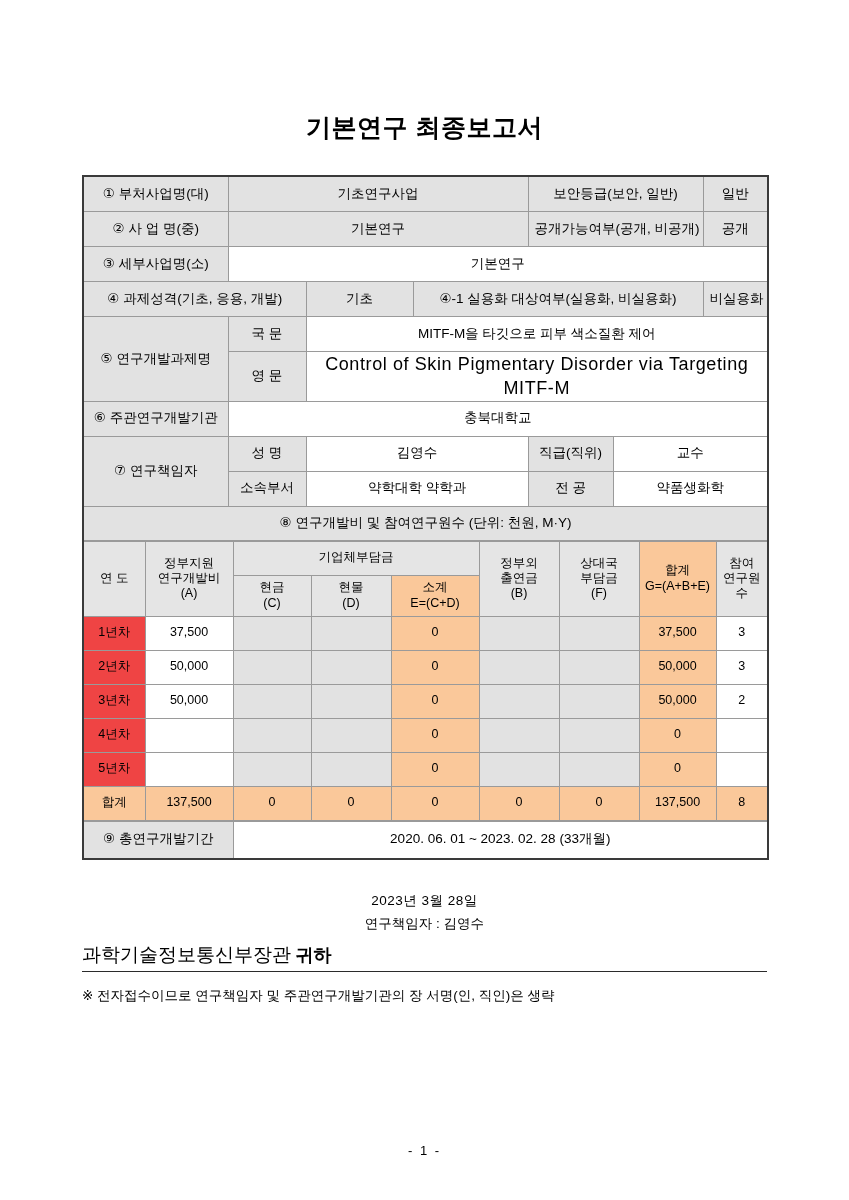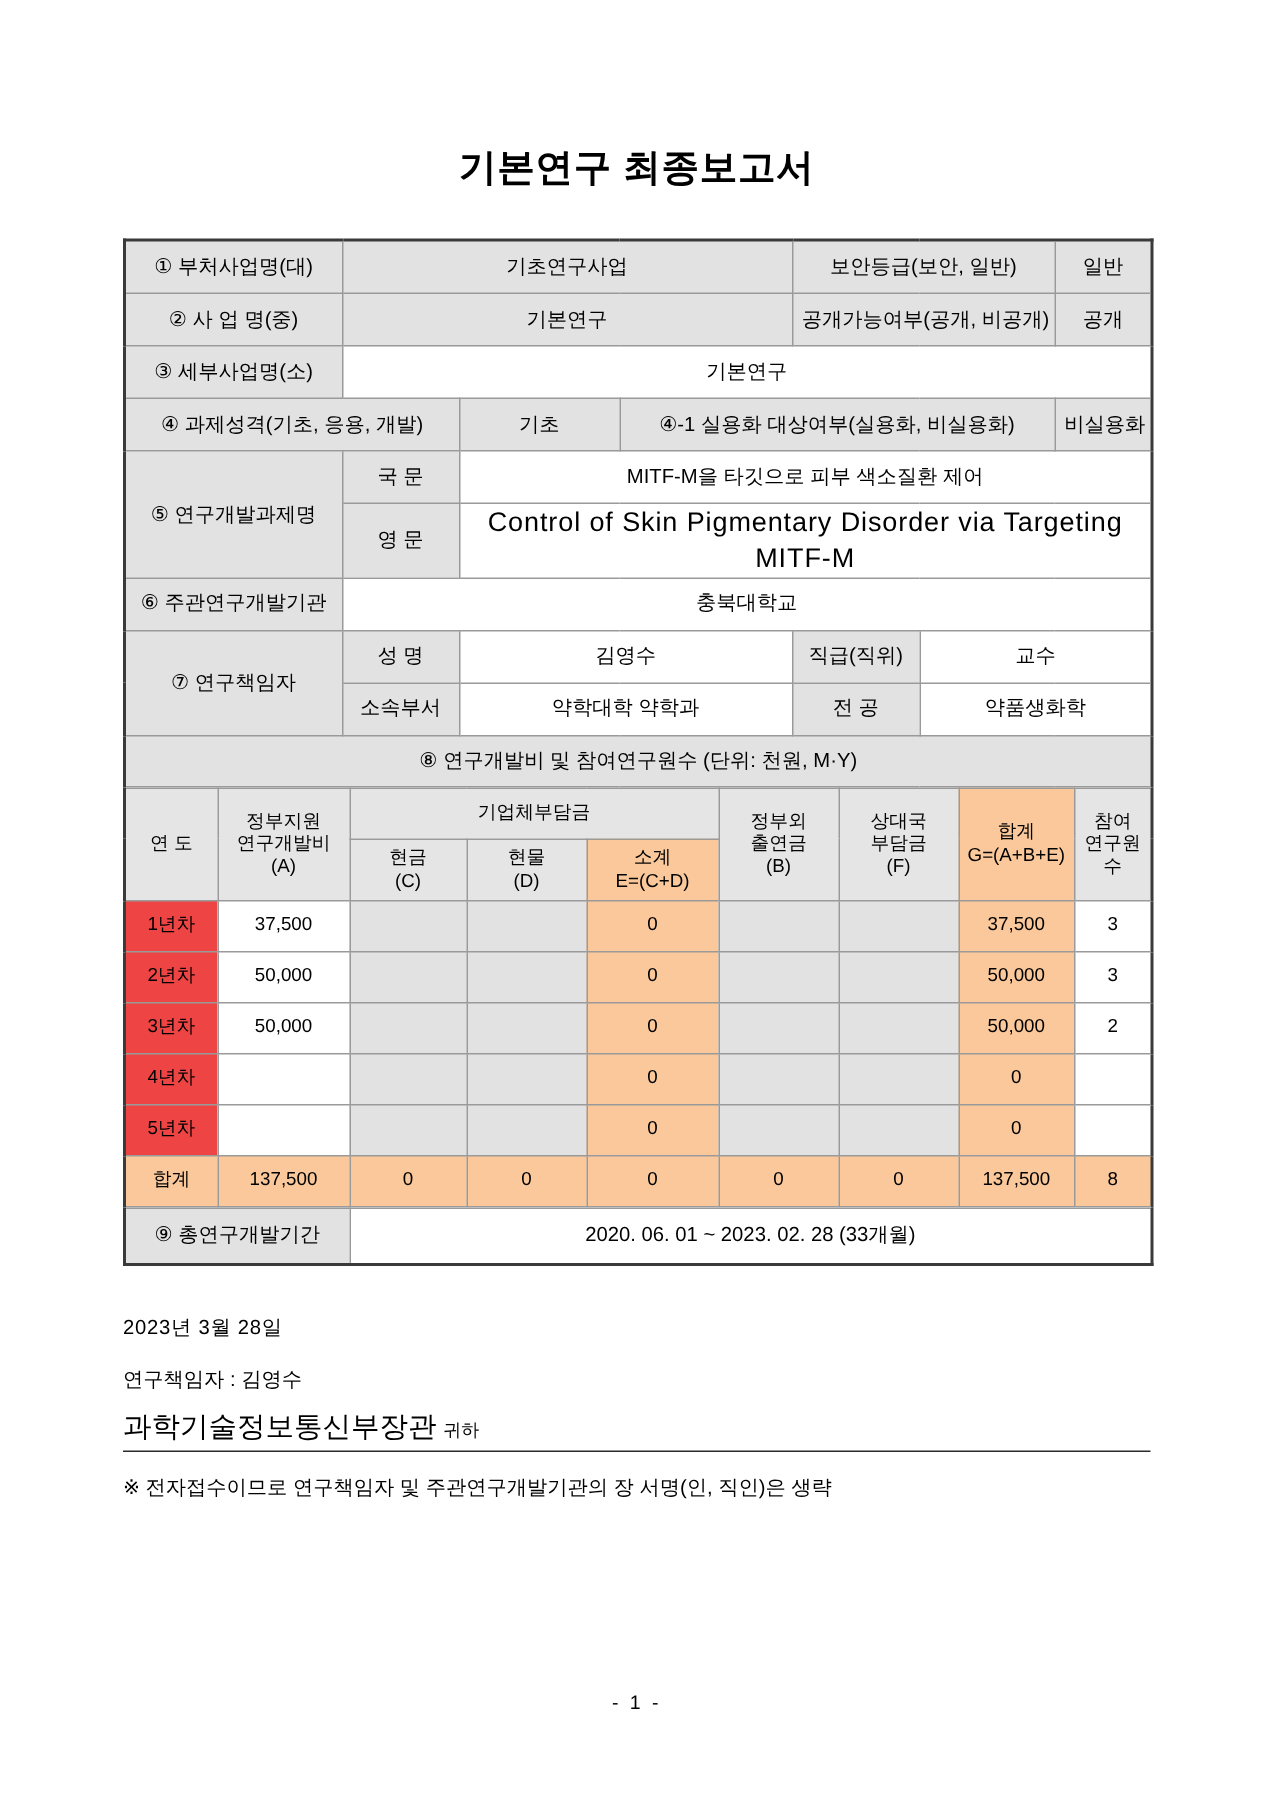--- a/index.html
+++ b/index.html
@@ -20,21 +20,21 @@
     height: 1200px;
     box-sizing: border-box;
     padding: 0 82px;
     position: relative;
   }
   .doc-title {
     text-align: center;
     font-size: 25px;
     font-weight: bold;
     letter-spacing: 0.5px;
-    margin: 0;
+    margin: 16px;
     padding-top: 95px;
     padding-bottom: 0;
   }
 
   
   table.info {
     width: 685px;
     border-collapse: collapse;
     margin-top: 31px;
     table-layout: fixed;
@@ -120,48 +120,49 @@
   
   .statement {
     width: 685px;
     font-size: 13.5px;
     line-height: 1.72;
     margin-top: 14px;
     text-align: justify;
     word-break: keep-all;
   }
   .sig-date {
-    text-align: left;
+    text-align: center;
     font-size: 13.5px;
     margin-top: 32px;
     letter-spacing: 0.5px;
   }
   .sig-line {
-    text-align: left;
-    font-size: 13.5px;
-    margin-top: 17px;
+    text-align: center;
+    font-size: 13.5px;
+    margin-top: 5px;
   }
   .sig-line2 {
     text-align: center;
     font-size: 13.5px;
     margin-top: 23px;
     padding-left: 40px;
   }
   .minister-row {
     width: 685px;
     border-bottom: 1.5px solid #2b2b2b;
     padding-bottom: 3px;
     margin-top: 9px;
   }
   .minister-name {
     font-size: 19px;
     letter-spacing: 0px;
   }
   .minister-suffix {
-    font-size: 12px;
+    font-size: 18px;
+    font-weight: bold;
   }
   .note {
     width: 685px;
     font-size: 13.5px;
     margin-top: 15px;
   }
   .page-num {
     position: absolute;
     left: 0;
     right: 0;

